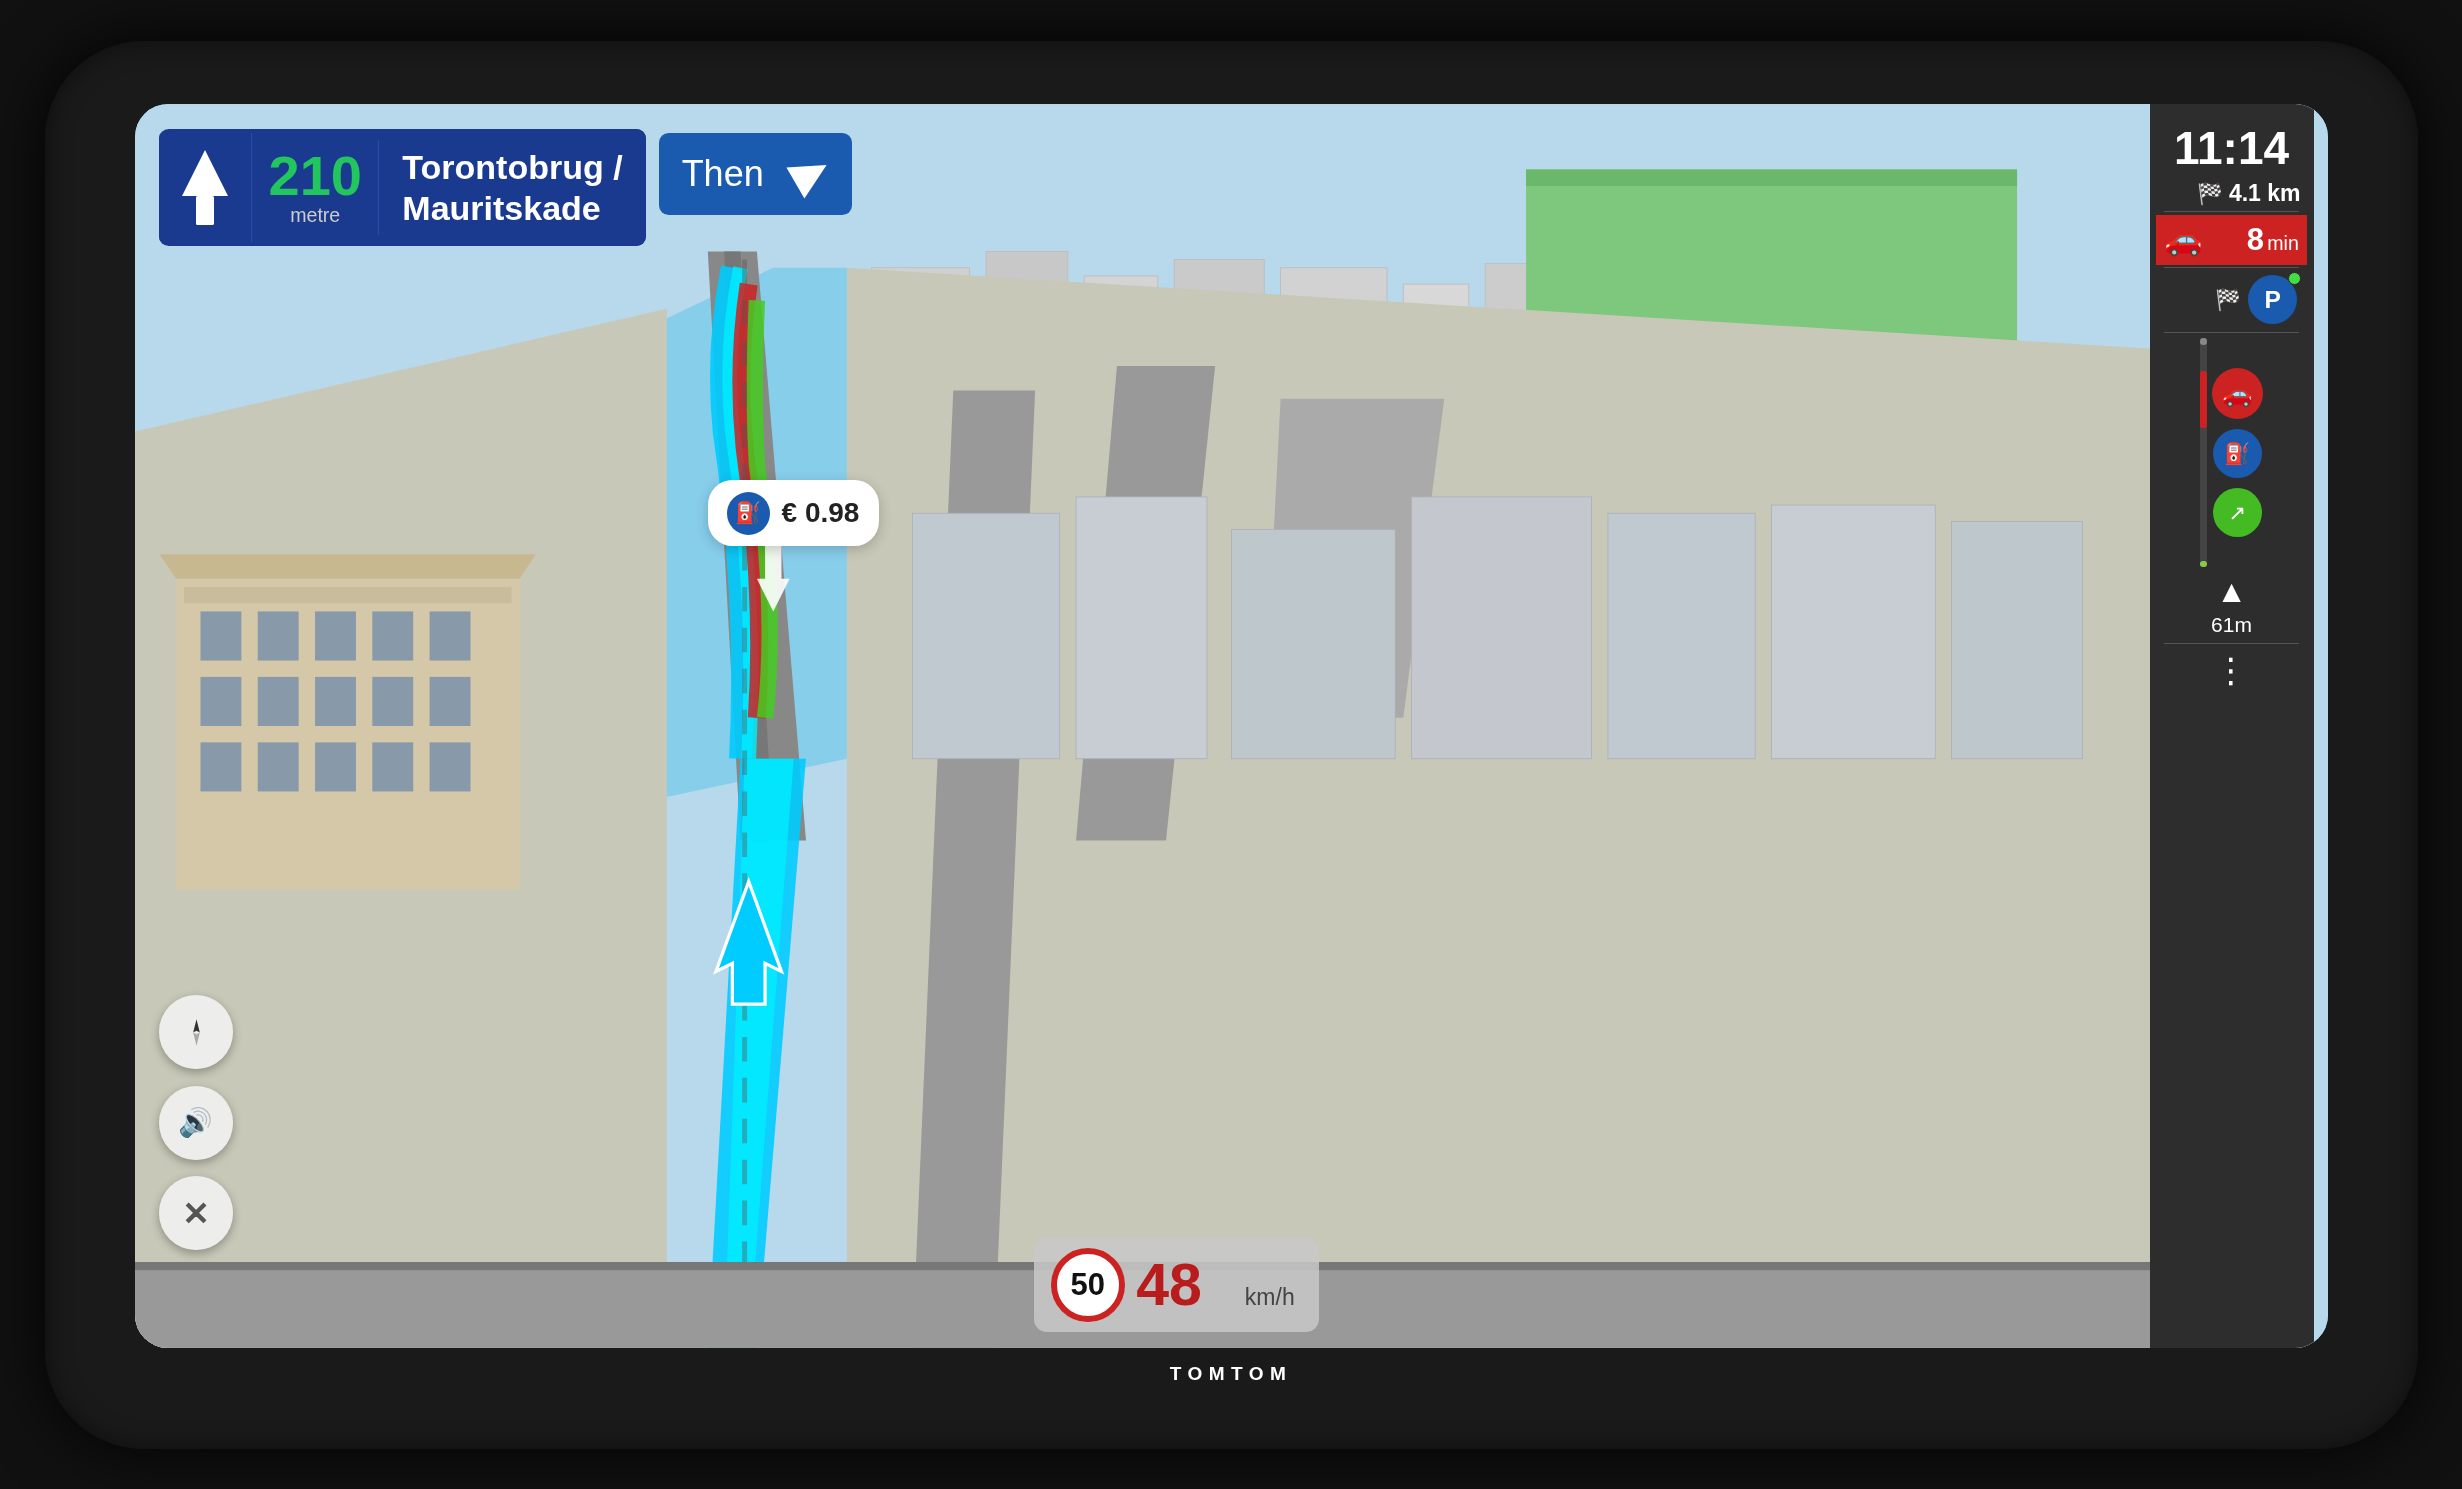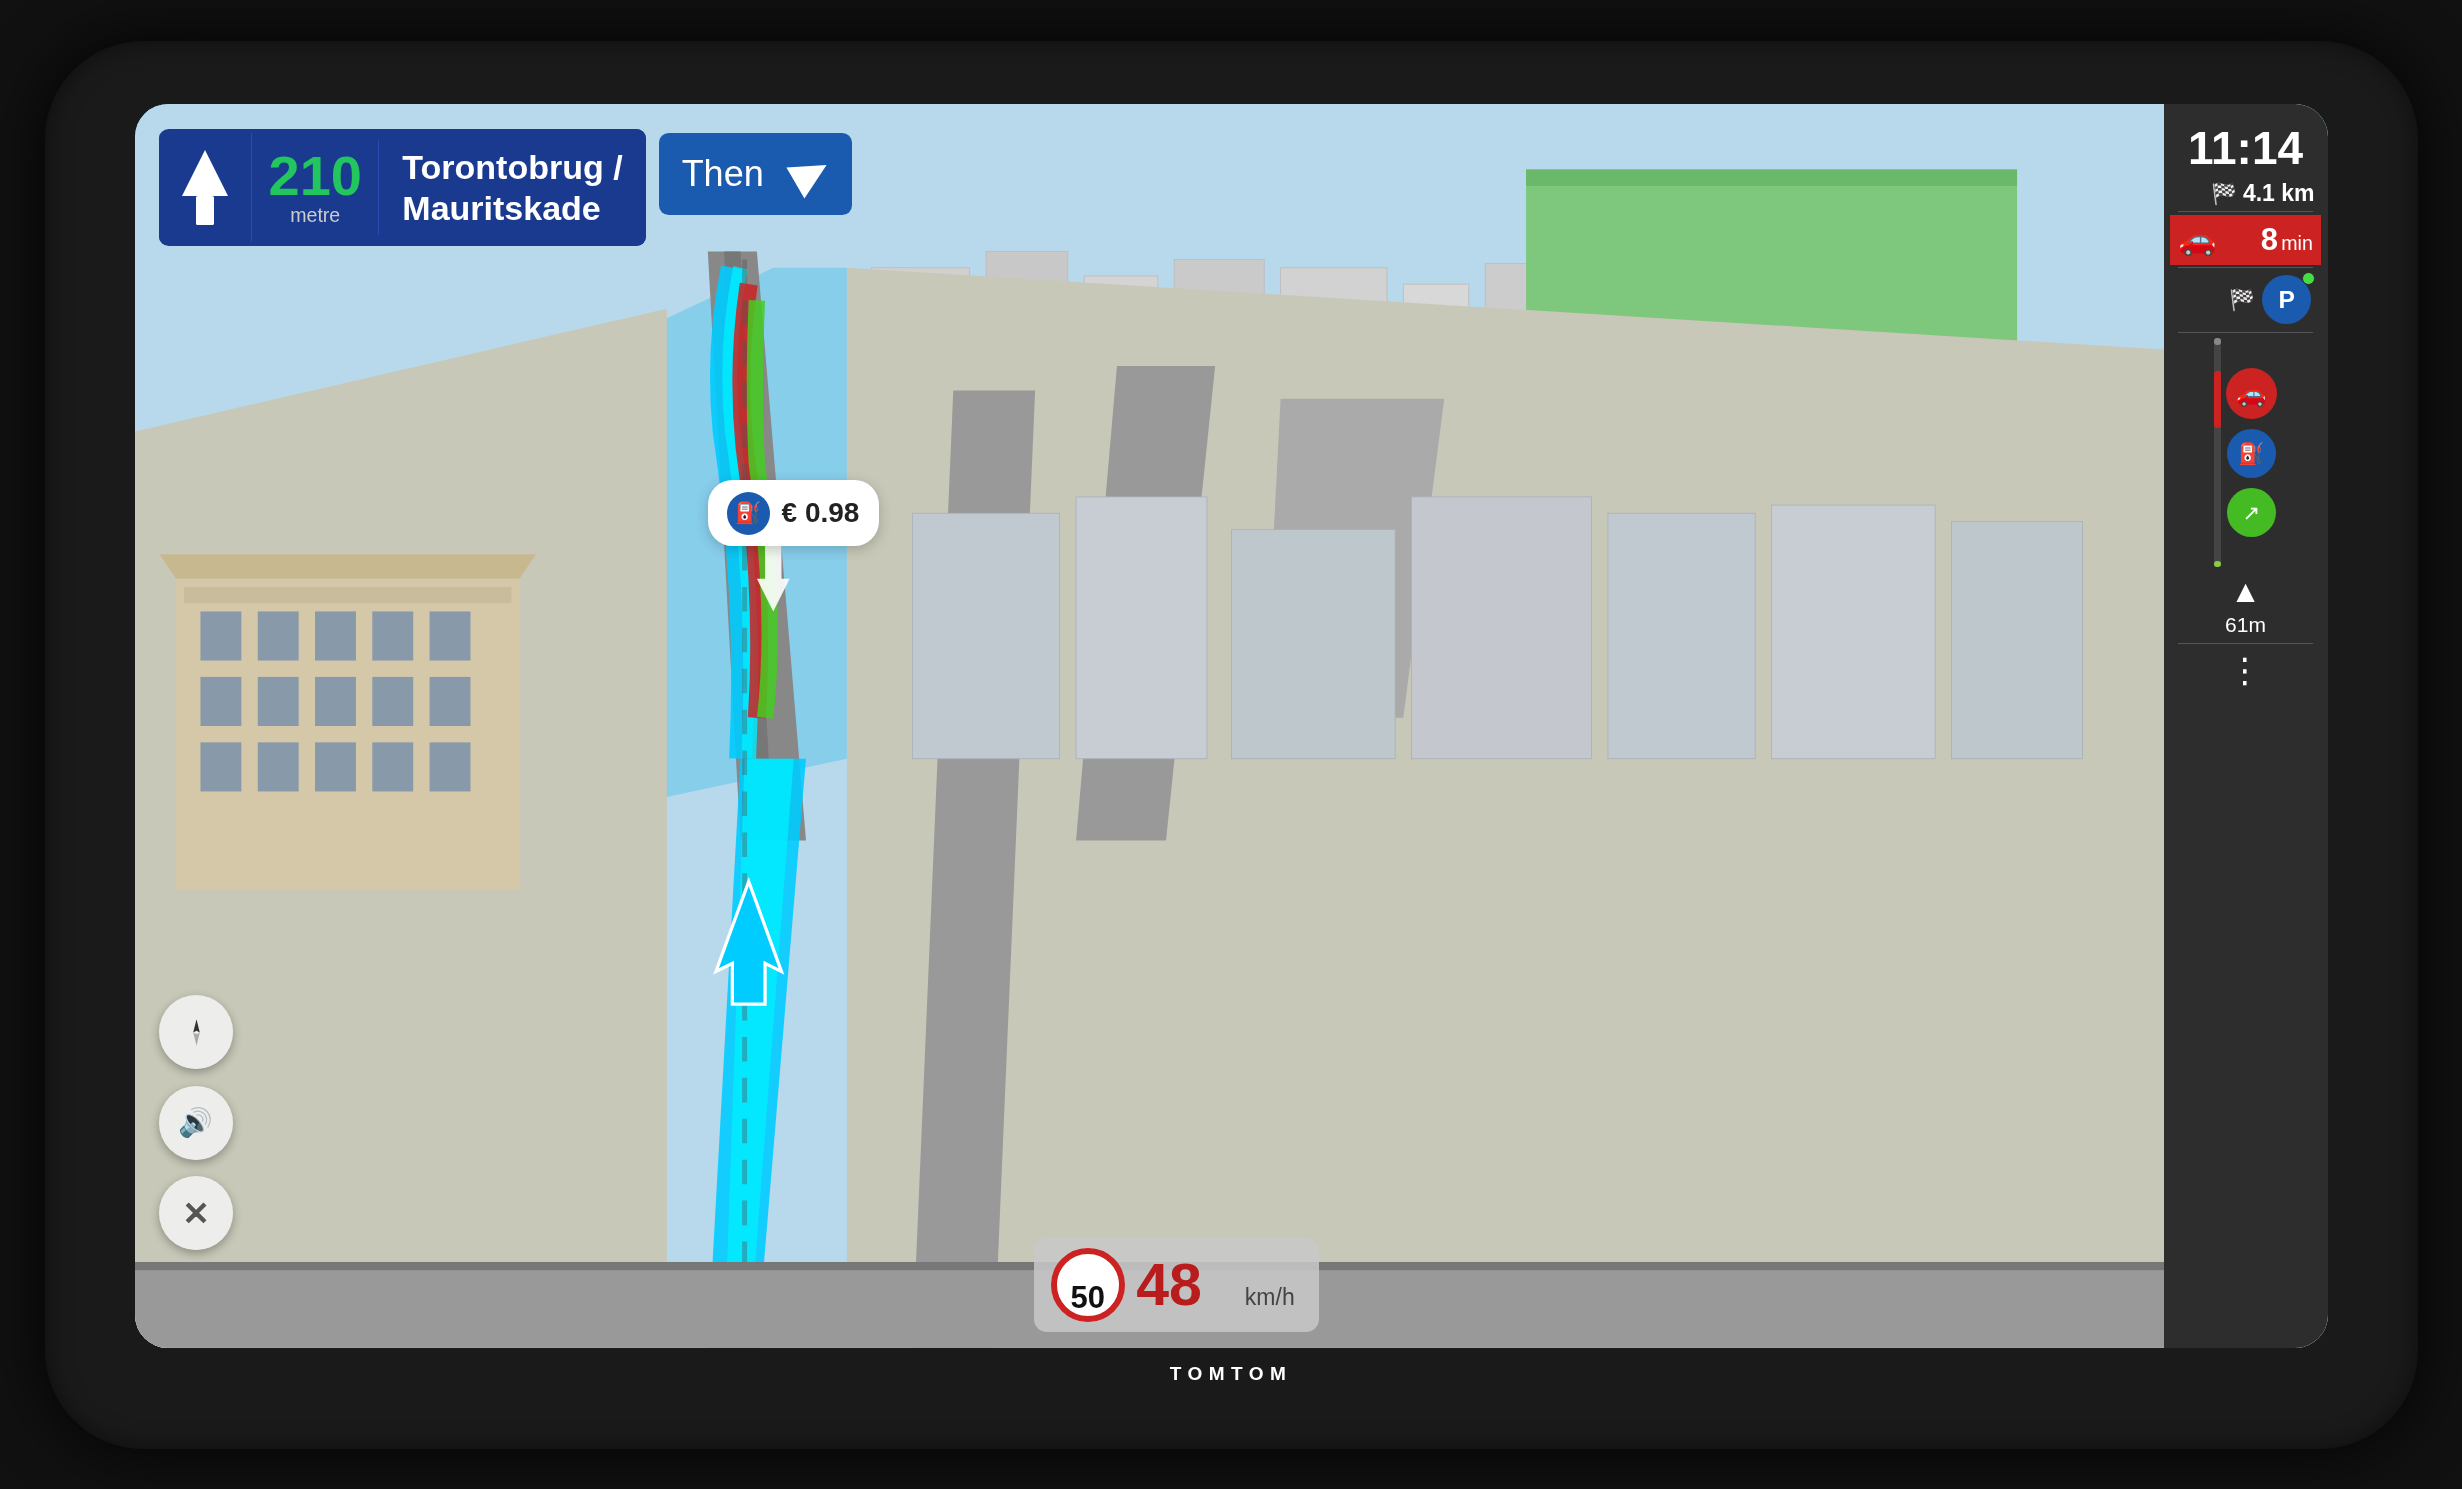--- a/index.html
+++ b/index.html
@@ -182,21 +182,21 @@
       color: #333;
     }
 
     .speed-limit-sign {
       width: 74px;
       height: 74px;
       border-radius: 50%;
       background: white;
       border: 6.5px solid #cc2222;
       display: flex;
-      align-items: flex-end;
+      align-items: center;
       justify-content: center;
       font-size: 31px;
       font-weight: bold;
       color: #111;
     }
 
     .current-speed {
       display: flex;
       align-items: baseline;
       gap: 4.9px;
@@ -249,21 +249,21 @@
 
     
     .scene3d {
       position: absolute;
       top: 0; left: 0;
       width: 100%; height: 100%;
     }
 
     .right-bar-vertical {
       position: absolute;
-      right: 0; top: 0;
+      right: 14px; top: 0;
       width: 164px;
       height: 100%;
       background: #2d2d2d;
       display: flex;
       flex-direction: column;
       align-items: center;
       padding: 8.2px 6.5px 8.2px 6.5px;
     }
 
     .sep-line {

